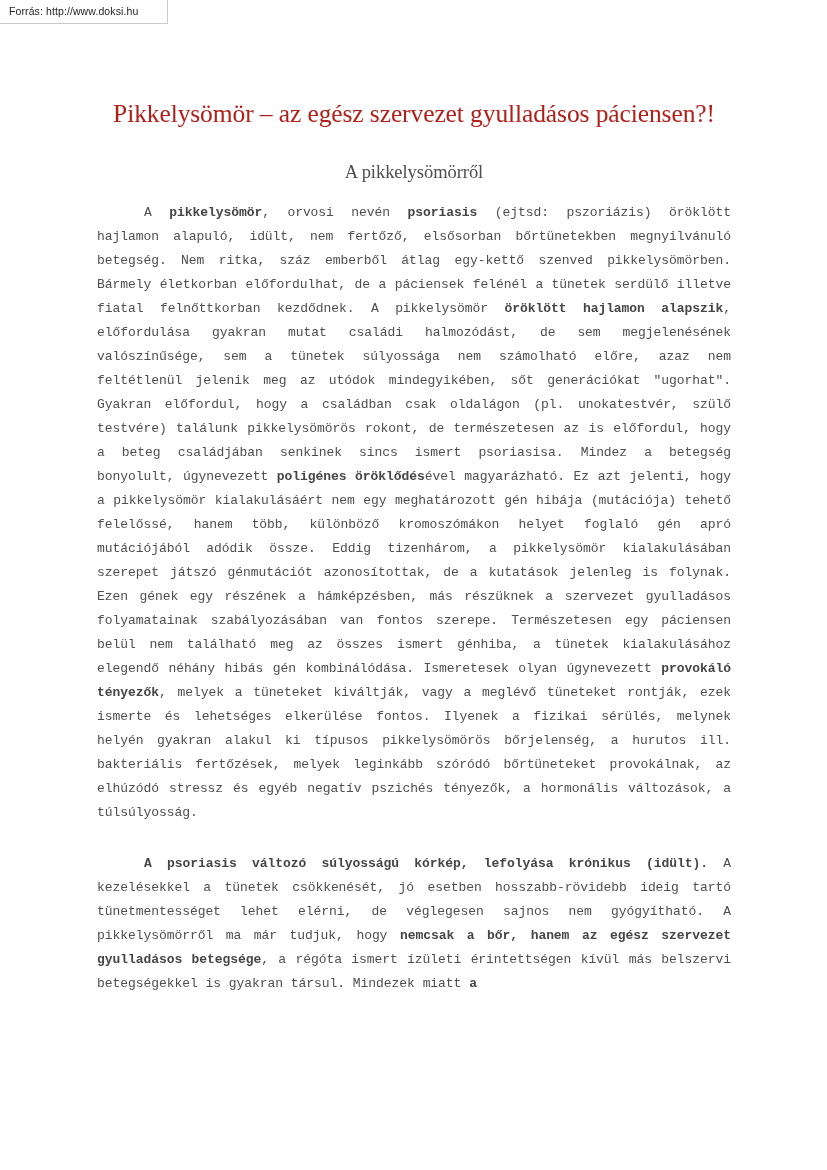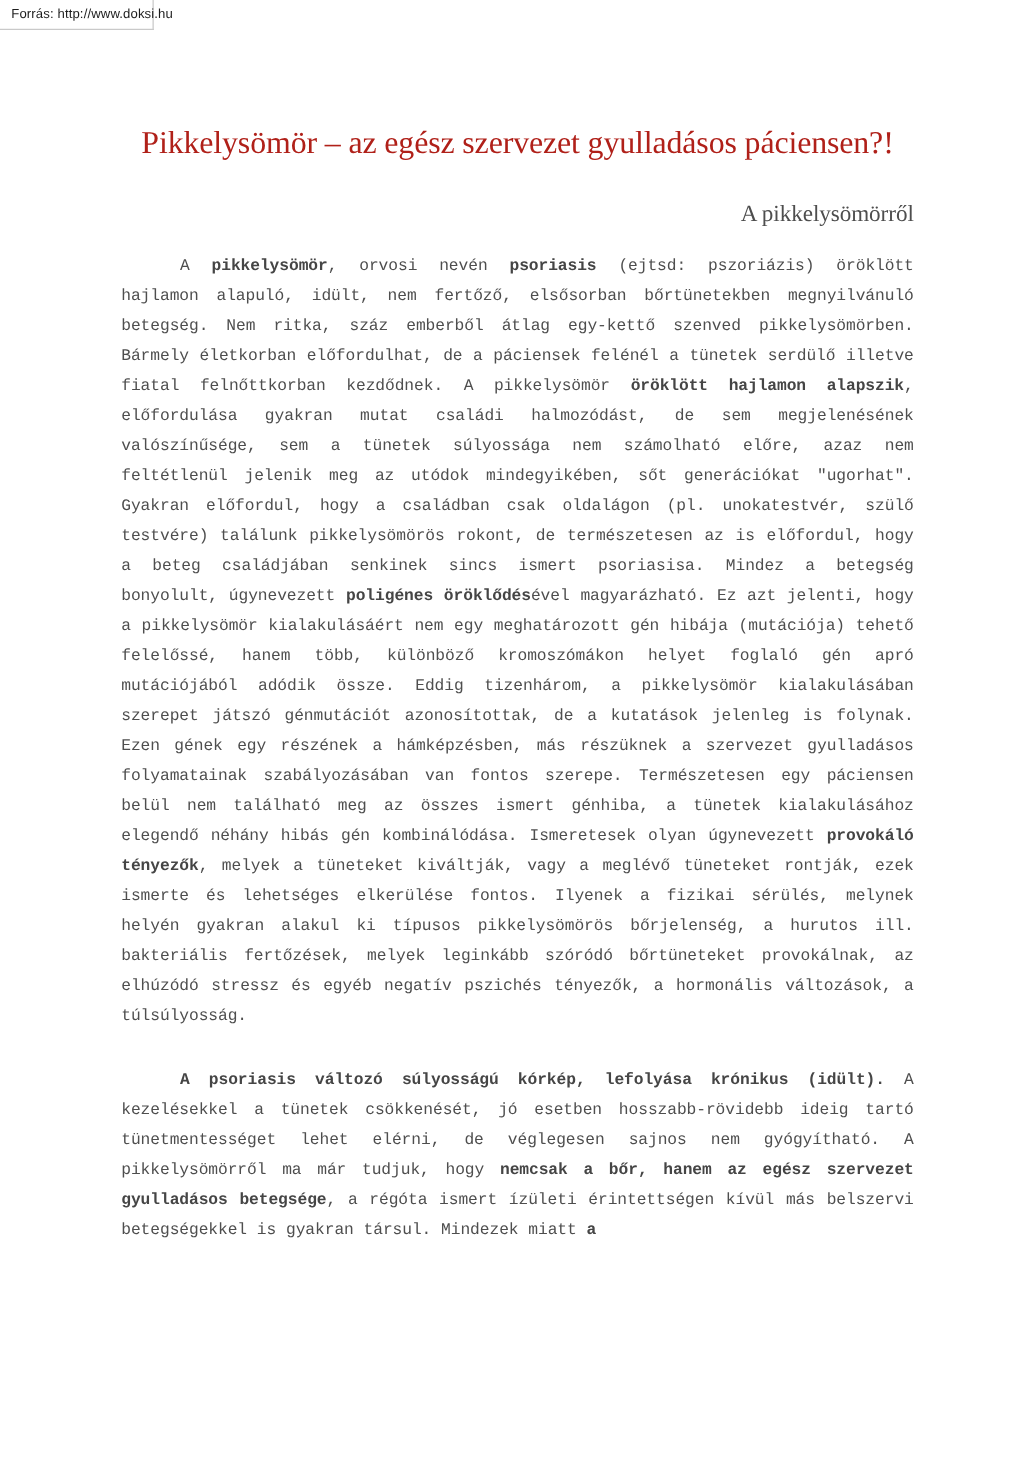--- a/index.html
+++ b/index.html
@@ -15,21 +15,21 @@
     overflow: hidden;
     font-family: "Liberation Serif", "DejaVu Serif", serif;
     -webkit-font-smoothing: antialiased;
   }
 
   
   .source-banner {
     position: absolute;
     left: 0;
     top: 0;
-    width: 123px;
+    width: 168px;
     height: 24px;
     box-sizing: border-box;
     border-right: 1px solid #c9c9c9;
     border-bottom: 1px solid #c9c9c9;
     background: #ffffff;
     display: flex;
     align-items: center;
     padding-left: 9px;
   }
   .source-banner .source-text {
@@ -64,21 +64,21 @@
 
   .section-heading {
     margin: 0;
     padding: 0;
     padding-top: 31px;
     font-family: "Liberation Serif", "DejaVu Serif", serif;
     font-size: 18.5px;
     font-weight: 400;
     line-height: 1.2;
     color: #4e4e4e;
-    text-align: right;
+    text-align: center;
     letter-spacing: -0.05px;
   }
 
   .body-text {
     margin: 0;
     padding: 0;
     font-family: Liberation Mono, monospace;
     font-size: 13px;
     line-height: 24px;
     color: #4e4e4e;

